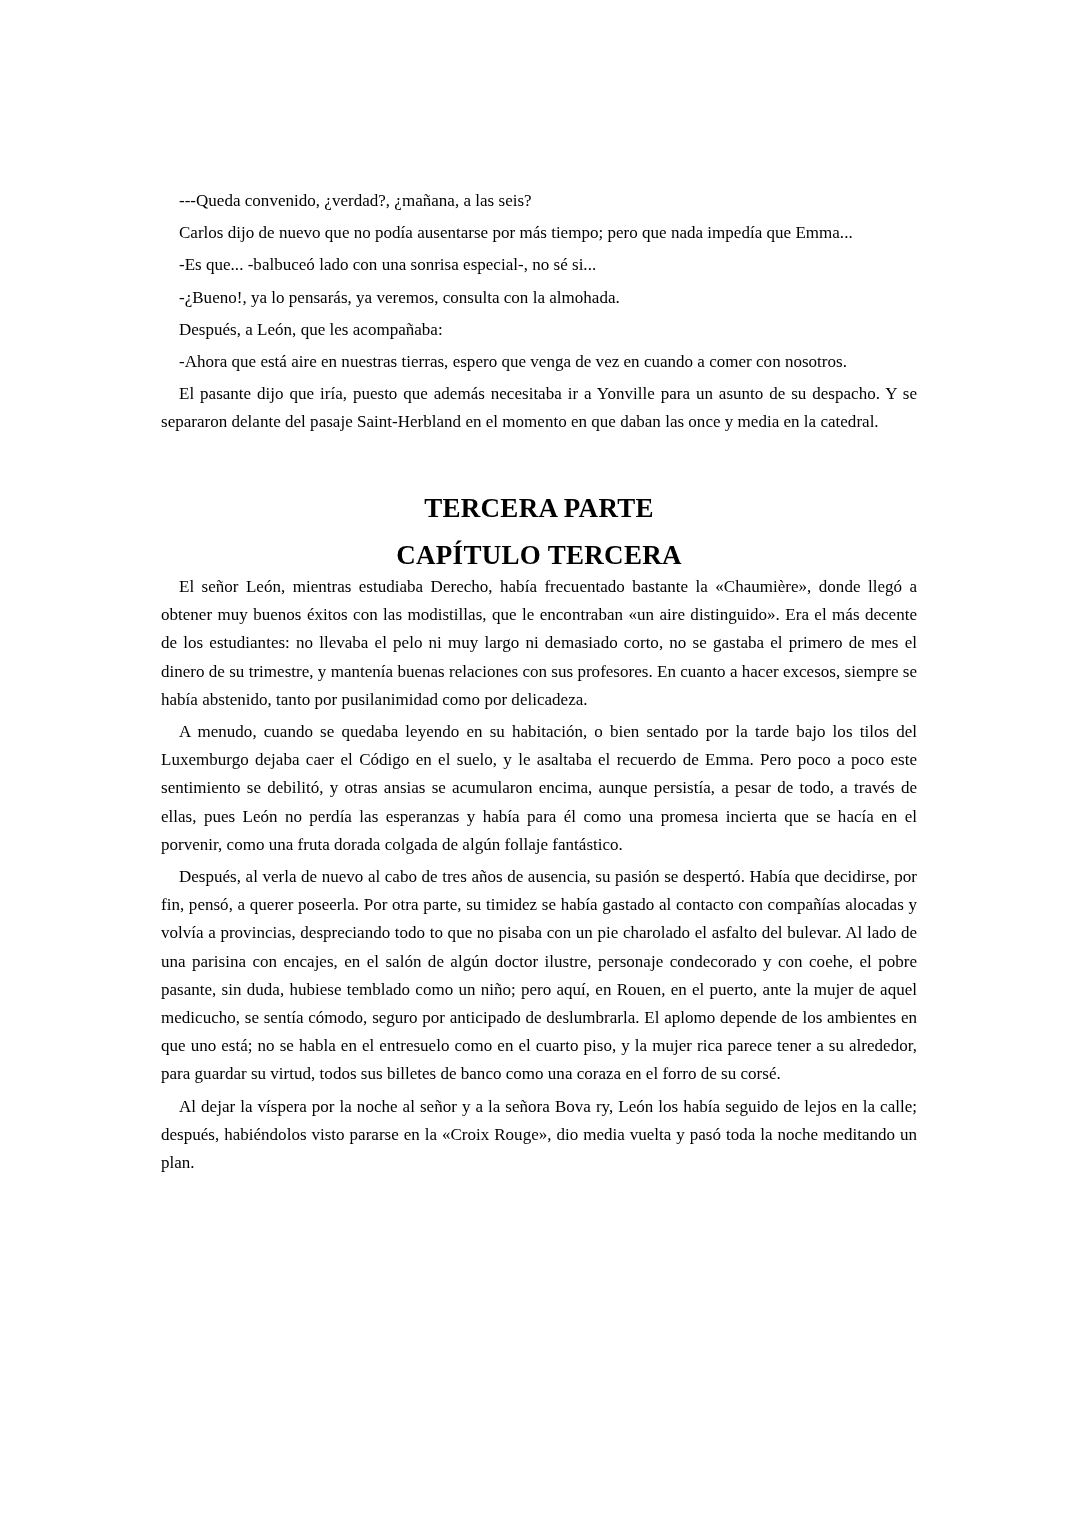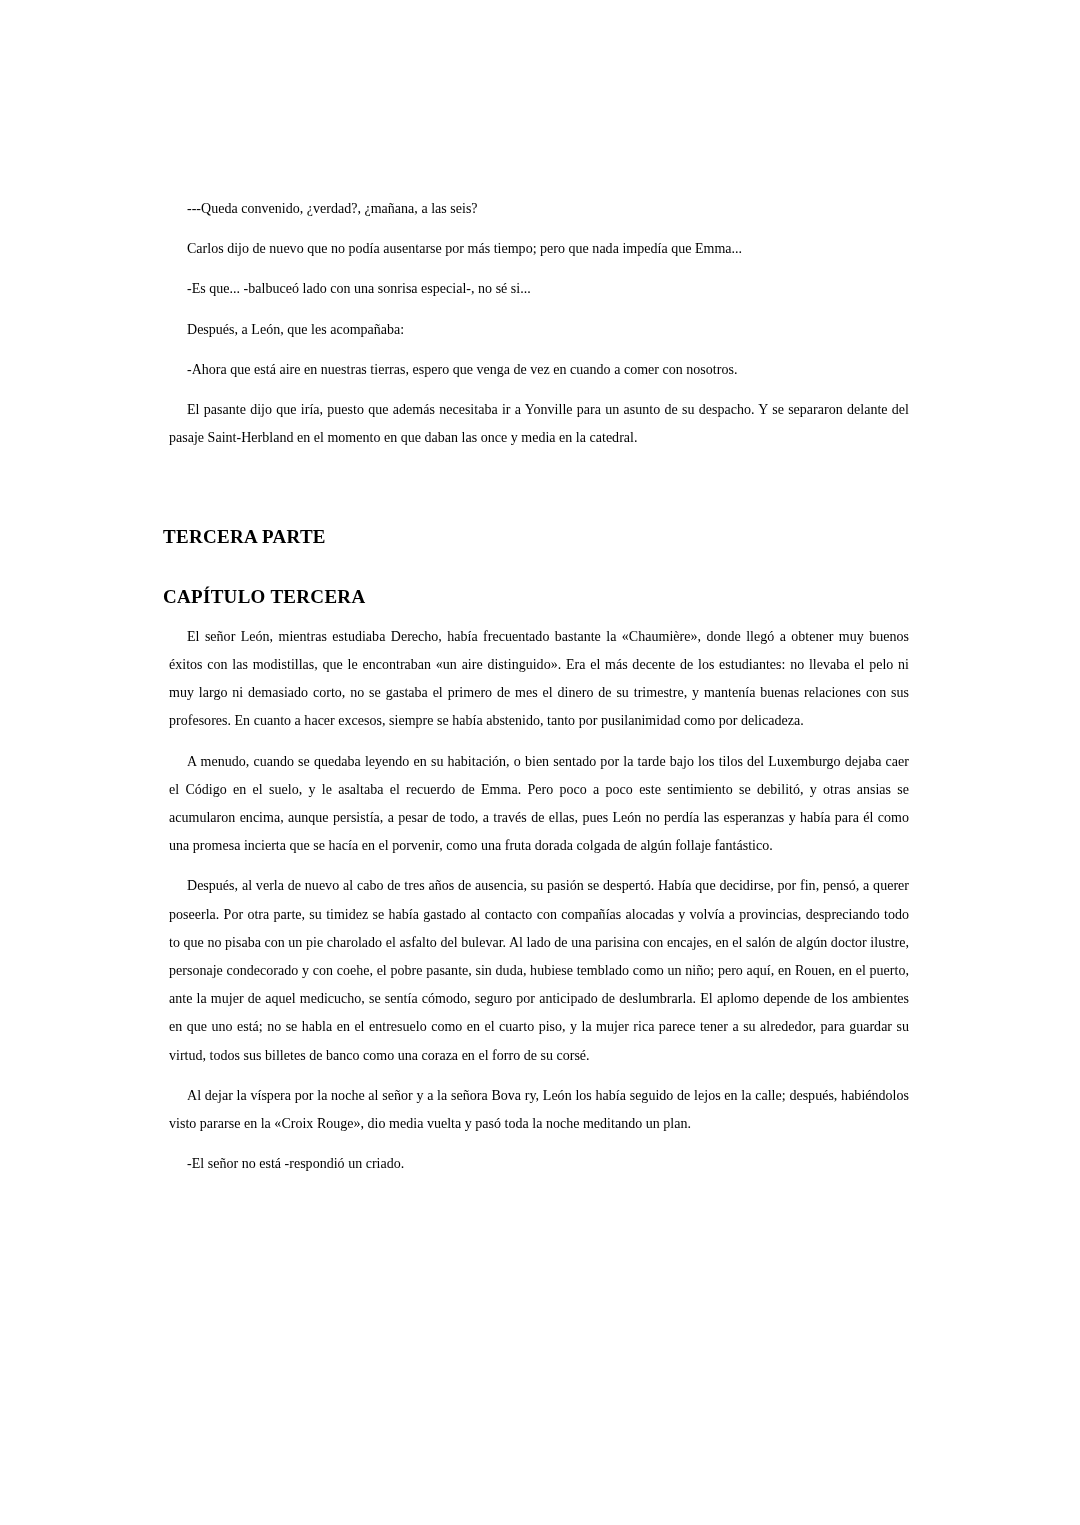--- a/index.html
+++ b/index.html
@@ -19,36 +19,36 @@
     overflow: hidden;
     box-sizing: border-box;
   }
   .text-column {
     position: absolute;
     left: 157px;
     top: 183px;
     width: 764px;
   }
   p.para {
-    margin: 12px;
-    font-size: 14px;
+    margin: 4px;
+    font-size: 17px;
     line-height: 28.2px;
     text-align: justify;
     text-indent: 18px;
     hyphens: none;
     -webkit-hyphens: none;
     letter-spacing: 0.02px;
   }
   
   h2.heading {
-    margin: 6px;
-    font-size: 19px;
+    margin: 0;
+    font-size: 27px;
     line-height: 28.2px;
     font-weight: bold;
-    text-align: left;
+    text-align: center;
     letter-spacing: 0.3px;
   }
   .gap-before-part {
     height: 53px;
   }
   .gap-between-headings {
     height: 19px;
   }
   .gap-after-chapter {
     height: 0px;
@@ -56,34 +56,34 @@
 </style>
 </head>
 <body>
 
 <div class="page">
   <div class="text-column">
 
     <p class="para">---Queda convenido, ¿verdad?, ¿mañana, a las seis?</p>
     <p class="para">Carlos dijo de nuevo que no podía ausentarse por más tiempo; pero que nada impedía que Emma...</p>
     <p class="para">-Es que... -balbuceó lado con una sonrisa especial-, no sé si...</p>
+    <p class="para">-¿Bueno!, ya lo pensarás, ya veremos, consulta con la almohada.</p>
     <p class="para">Después, a León, que les acompañaba:</p>
     <p class="para">-Ahora que está aire en nuestras tierras, espero que venga de vez en cuando a comer con nosotros.</p>
     <p class="para">El pasante dijo que iría, puesto que además necesitaba ir a Yonville para un asunto de su despacho. Y se separaron delante del pasaje Saint-Herbland en el momento en que daban las once y media en la catedral.</p>
 
     <div class="gap-before-part"></div>
 
     <h2 class="heading">TERCERA PARTE</h2>
 
     <div class="gap-between-headings"></div>
 
     <h2 class="heading">CAPÍTULO TERCERA</h2>
 
     <div class="gap-after-chapter"></div>
 
     <p class="para">El señor León, mientras estudiaba Derecho, había frecuentado bastante la «Chaumière», donde llegó a obtener muy buenos éxitos con las modistillas, que le encontraban «un aire distinguido». Era el más decente de los estudiantes: no llevaba el pelo ni muy largo ni demasiado corto, no se gastaba el primero de mes el dinero de su trimestre, y mantenía buenas relaciones con sus profesores. En cuanto a hacer excesos, siempre se había abstenido, tanto por pusilanimidad como por delicadeza.</p>
     <p class="para">A menudo, cuando se quedaba leyendo en su habitación, o bien sentado por la tarde bajo los tilos del Luxemburgo dejaba caer el Código en el suelo, y le asaltaba el recuerdo de Emma. Pero poco a poco este sentimiento se debilitó, y otras ansias se acumularon encima, aunque persistía, a pesar de todo, a través de ellas, pues León no perdía las esperanzas y había para él como una promesa incierta que se hacía en el porvenir, como una fruta dorada colgada de algún follaje fantástico.</p>
     <p class="para">Después, al verla de nuevo al cabo de tres años de ausencia, su pasión se despertó. Había que decidirse, por fin, pensó, a querer poseerla. Por otra parte, su timidez se había gastado al contacto con compañías alocadas y volvía a provincias, despreciando todo to que no pisaba con un pie charolado el asfalto del bulevar. Al lado de una parisina con encajes, en el salón de algún doctor ilustre, personaje condecorado y con coehe, el pobre pasante, sin duda, hubiese temblado como un niño; pero aquí, en Rouen, en el puerto, ante la mujer de aquel medicucho, se sentía cómodo, seguro por anticipado de deslumbrarla. El aplomo depende de los ambientes en que uno está; no se habla en el entresuelo como en el cuarto piso, y la mujer rica parece tener a su alrededor, para guardar su virtud, todos sus billetes de banco como una coraza en el forro de su corsé.</p>
     <p class="para">Al dejar la víspera por la noche al señor y a la señora Bova ry, León los había seguido de lejos en la calle; después, habiéndolos visto pararse en la «Croix Rouge», dio media vuelta y pasó toda la noche meditando un plan.</p>
-    <p class="para">-El señor no está -respondió un criado.</p>
 
   </div>
 </div>
 
 </body></html>

